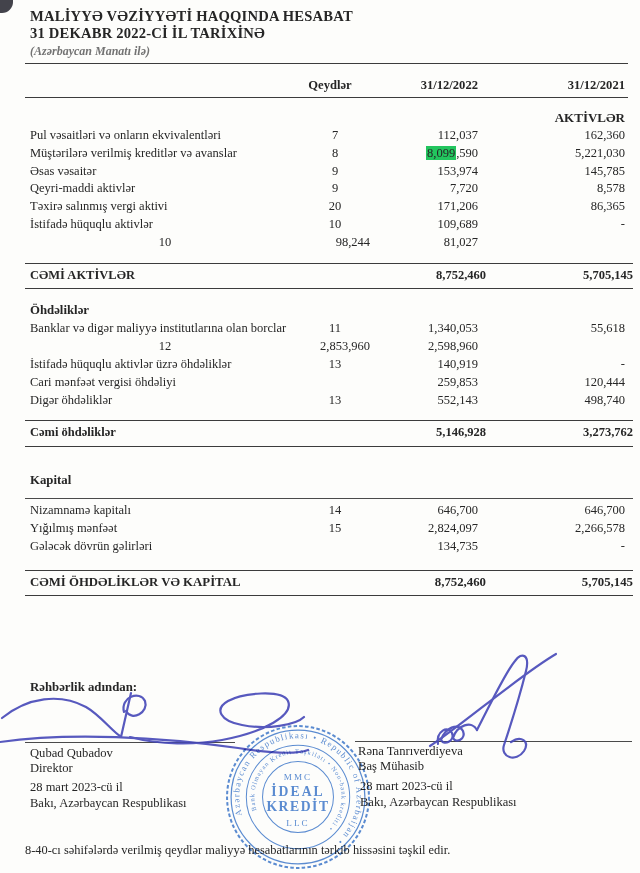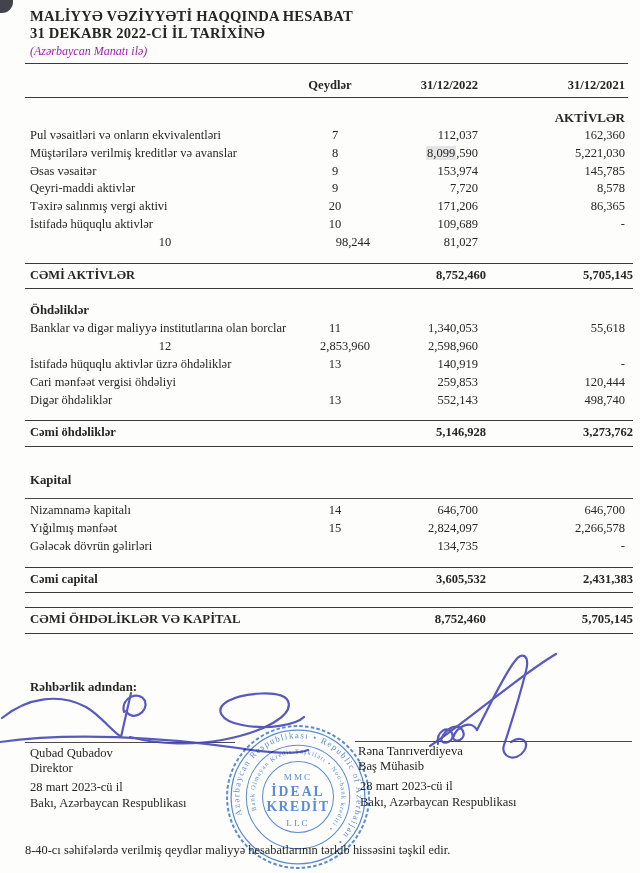--- a/index.html
+++ b/index.html
@@ -11,21 +11,21 @@
     color:#262626;
     overflow:hidden;
   }
   .corner-artifact{
     position:absolute;left:0;top:0;width:13px;height:13px;
     background:#43434b;border-bottom-right-radius:11px;
   }
   
   .header-block{position:absolute;left:30px;top:8px;right:12px;}
   .title{font-weight:bold;font-size:14.6px;line-height:17px;letter-spacing:.2px;}
-  .subtitle{font-style:italic;font-size:12px;margin-top:2px;color:#a21caf;}
+  .subtitle{font-style:italic;font-size:12px;margin-top:2px;color:#737373;font-weight:bold;}
   .rule{position:absolute;left:25px;width:603px;border-top:1.3px solid #3c3c3c;}
   .rule-1{top:63px;}
   .rule-2{top:97px;}
   
   .colhead-row{
     position:absolute;left:30px;top:78px;width:595px;
     display:grid;grid-template-columns:1fr 80px 108px 147px;
     font-weight:bold;font-size:12.6px;
   }
   .colhead-row .h-note{text-align:center;}
@@ -94,21 +94,21 @@
       <div class="row section"><span>AKTİVLƏR</span></div>
       <div class="row item">
         <div class="c-label">Pul vəsaitləri və onların ekvivalentləri</div>
         <div class="c-note">7</div>
         <div class="c-val">112,037</div>
         <div class="c-val">162,360</div>
       </div>
       <div class="row item">
         <div class="c-label">Müştərilərə verilmiş kreditlər və avanslar</div>
         <div class="c-note">8</div>
-        <div class="c-val"><span class="hl" style="background: #e5e5e5;">8,099</span><span>,590</span></div>
+        <div class="c-val"><span class="hl" style="background: #22c55e;">8,099</span><span>,590</span></div>
         <div class="c-val">5,221,030</div>
       </div>
       <div class="row item">
         <div class="c-label">Əsas vəsaitər</div>
         <div class="c-note">9</div>
         <div class="c-val">153,974</div>
         <div class="c-val">145,785</div>
       </div>
       <div class="row item">
         <div class="c-label">Qeyri-maddi aktivlər</div>
@@ -186,26 +186,20 @@
         <div class="c-label">Yığılmış mənfəət</div>
         <div class="c-note">15</div>
         <div class="c-val">2,824,097</div>
         <div class="c-val">2,266,578</div>
       </div>
       <div class="row item">
         <div class="c-label">Gələcək dövrün gəlirləri</div>
         <div class="c-note"></div>
         <div class="c-val">134,735</div>
         <div class="c-val">-</div>
-      </div>
-      <div class="row total">
-        <div class="c-label">Cəmi capital</div>
-        <div class="c-note"></div>
-        <div class="c-val">3,605,532</div>
-        <div class="c-val">2,431,383</div>
       </div>
       <div class="row grandtotal">
         <div class="c-label">CƏMİ ÖHDƏLİKLƏR VƏ KAPİTAL</div>
         <div class="c-note"></div>
         <div class="c-val">8,752,460</div>
         <div class="c-val">5,705,145</div>
       </div>
     </div>
 
   <div class="sign-heading">Rəhbərlik adından:</div>

